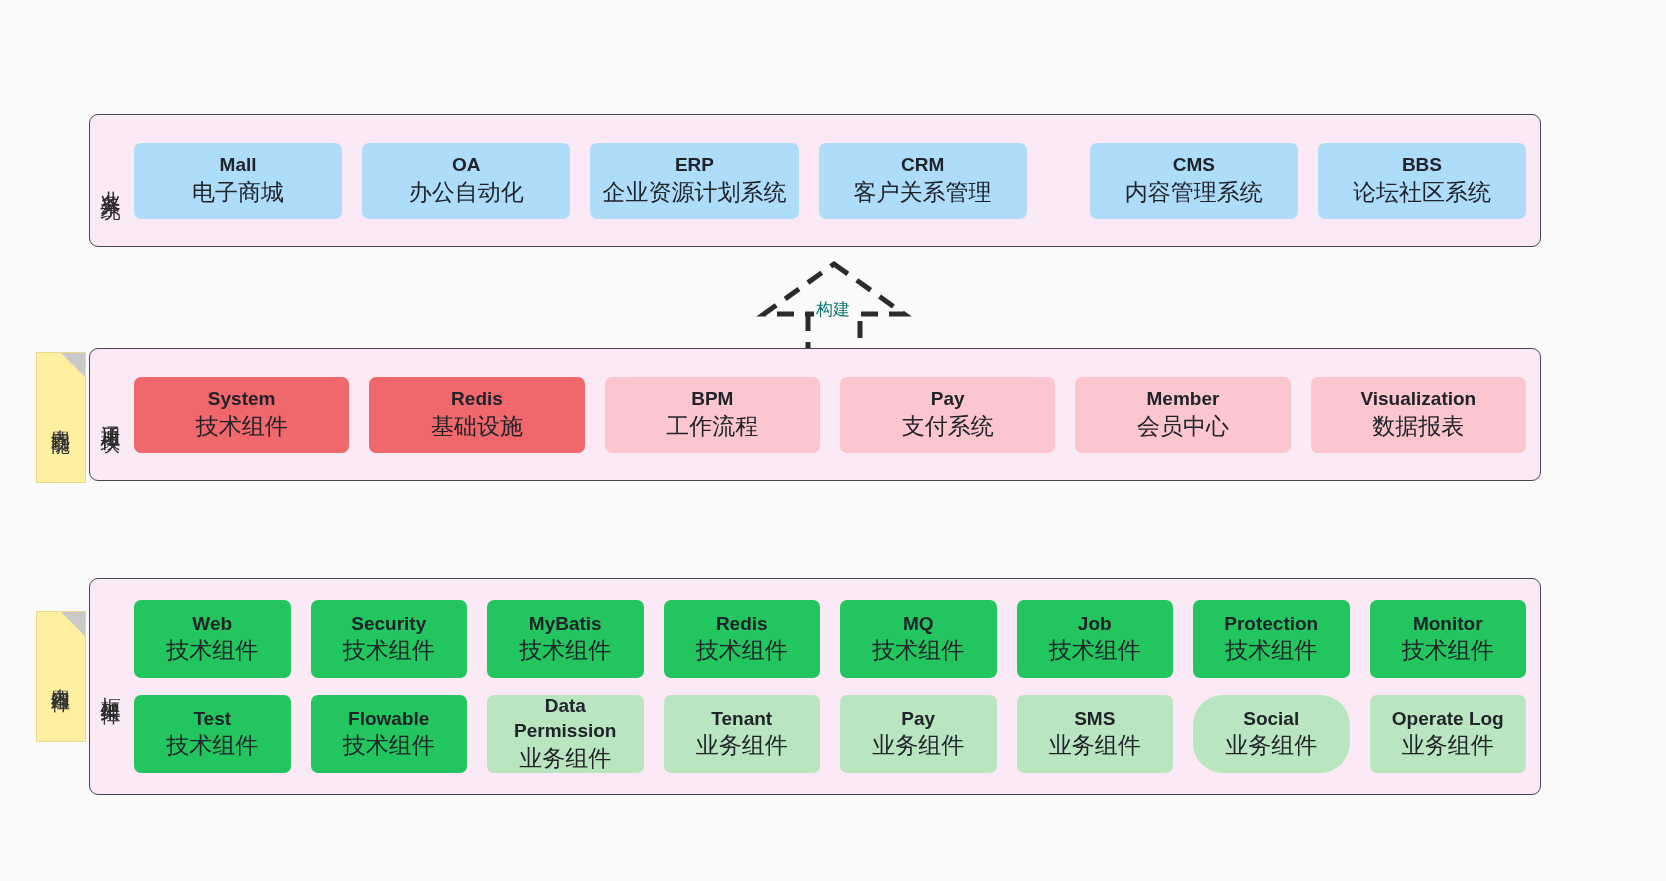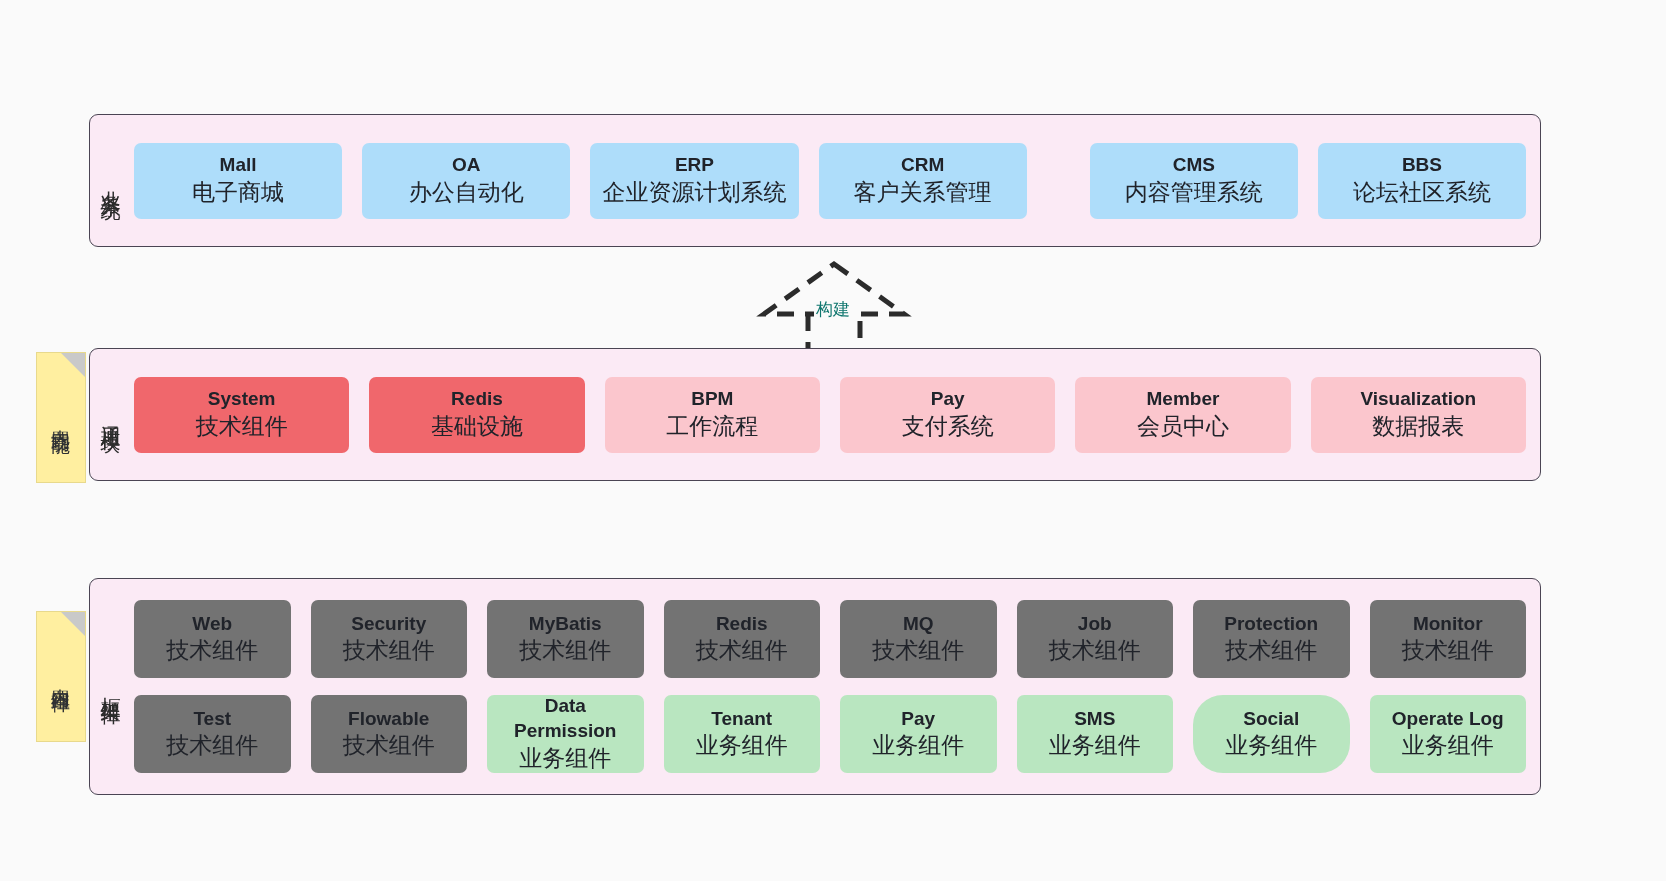--- a/index.html
+++ b/index.html
@@ -96,21 +96,21 @@
     color: #20232a;
     line-height: 1.3;
     padding: 4px 6px;
   }
   .card .card-title { font-size: 19px; font-weight: bold; }
   .card .card-sub   { font-size: 23px; }
 
   .c-blue        { background: #aeddfa; }
   .c-red         { background: #f0676c; }
   .c-pink        { background: #fbc6cd; }
-  .c-green       { background: #737373; }
+  .c-green       { background: #22c55e; }
   .c-green-light { background: #b9e6c0; }
 
   
   .arrow-wrap { position: absolute; }
   .arrow-label {
     position: absolute;
     font-size: 17px;
     color: #0f766e;
     background: #fafafa;
     padding: 0 2px;

